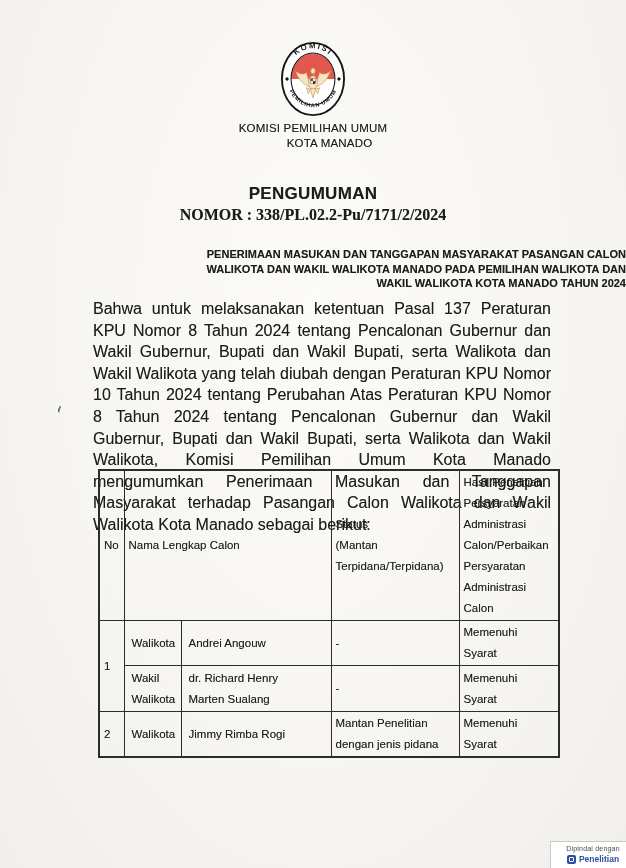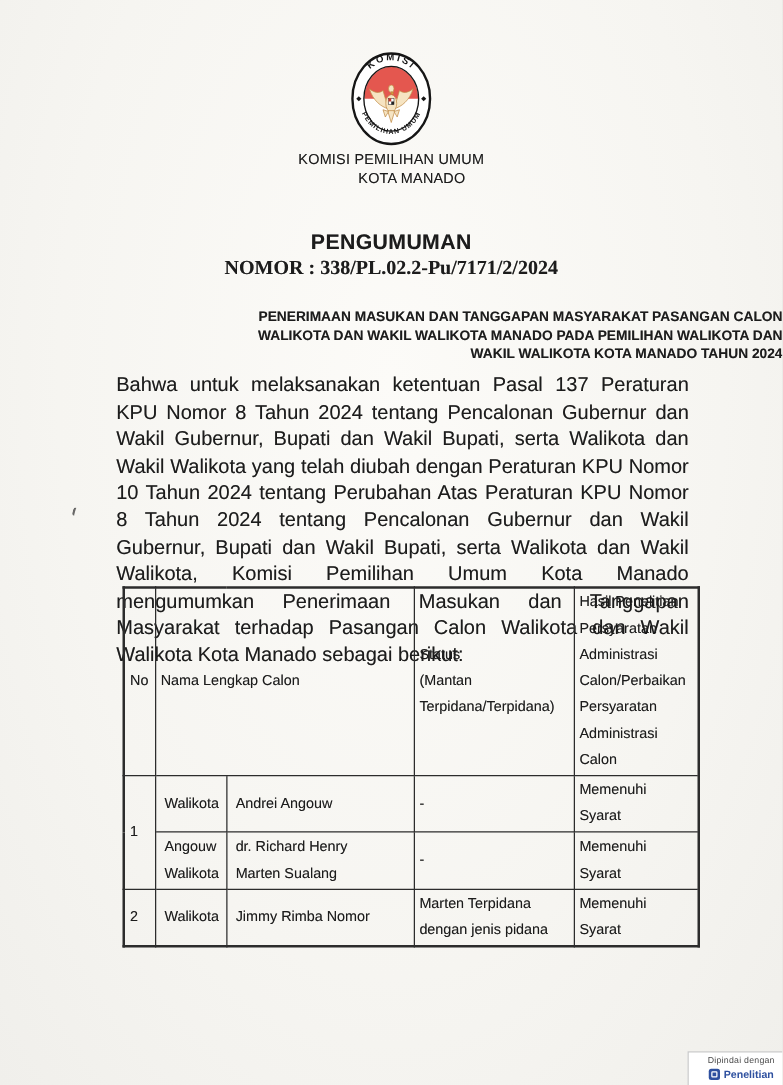--- a/index.html
+++ b/index.html
@@ -161,33 +161,33 @@
       </tr>
       <tr class="r-1a">
         <td rowspan="2">1</td>
         <td class="cell-left">Walikota</td>
         <td class="cell-left">Andrei Angouw</td>
         <td>-</td>
         <td>Memenuhi
 Syarat</td>
       </tr>
       <tr class="r-1b">
-        <td class="cell-left">Angouw
+        <td class="cell-left">Wakil
 Walikota</td>
         <td class="cell-left">dr. Richard Henry
 Marten Sualang</td>
         <td>-</td>
         <td>Memenuhi
 Syarat</td>
       </tr>
       <tr class="r-2">
         <td>2</td>
         <td class="cell-left">Walikota</td>
-        <td class="cell-left">Jimmy Rimba Nomor</td>
-        <td>Marten Terpidana
+        <td class="cell-left">Jimmy Rimba Rogi</td>
+        <td>Mantan Penelitian
 dengan jenis pidana</td>
         <td>Memenuhi
 Syarat</td>
       </tr>
     </tbody>
   </table>
 
   <div class="watermark">
     <div class="wm-label">Dipindai dengan</div>
     <div class="wm-row">

